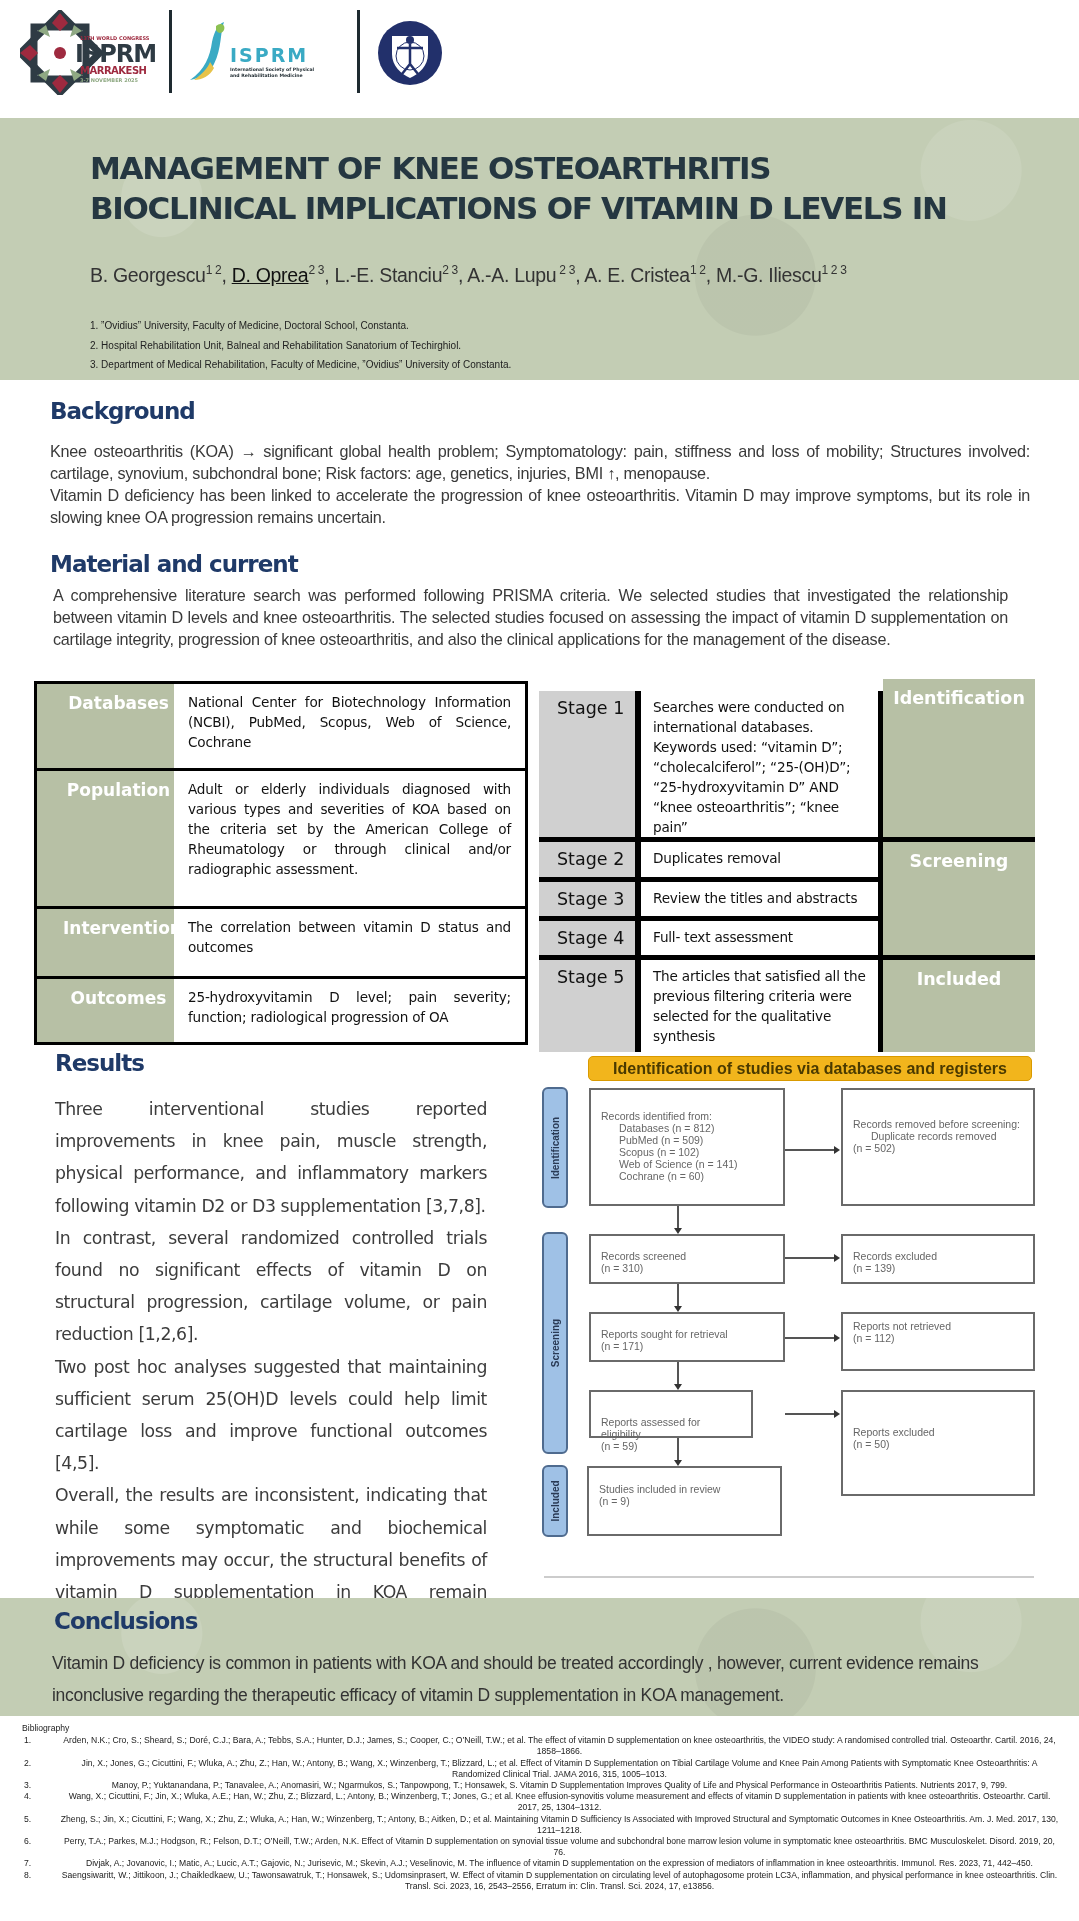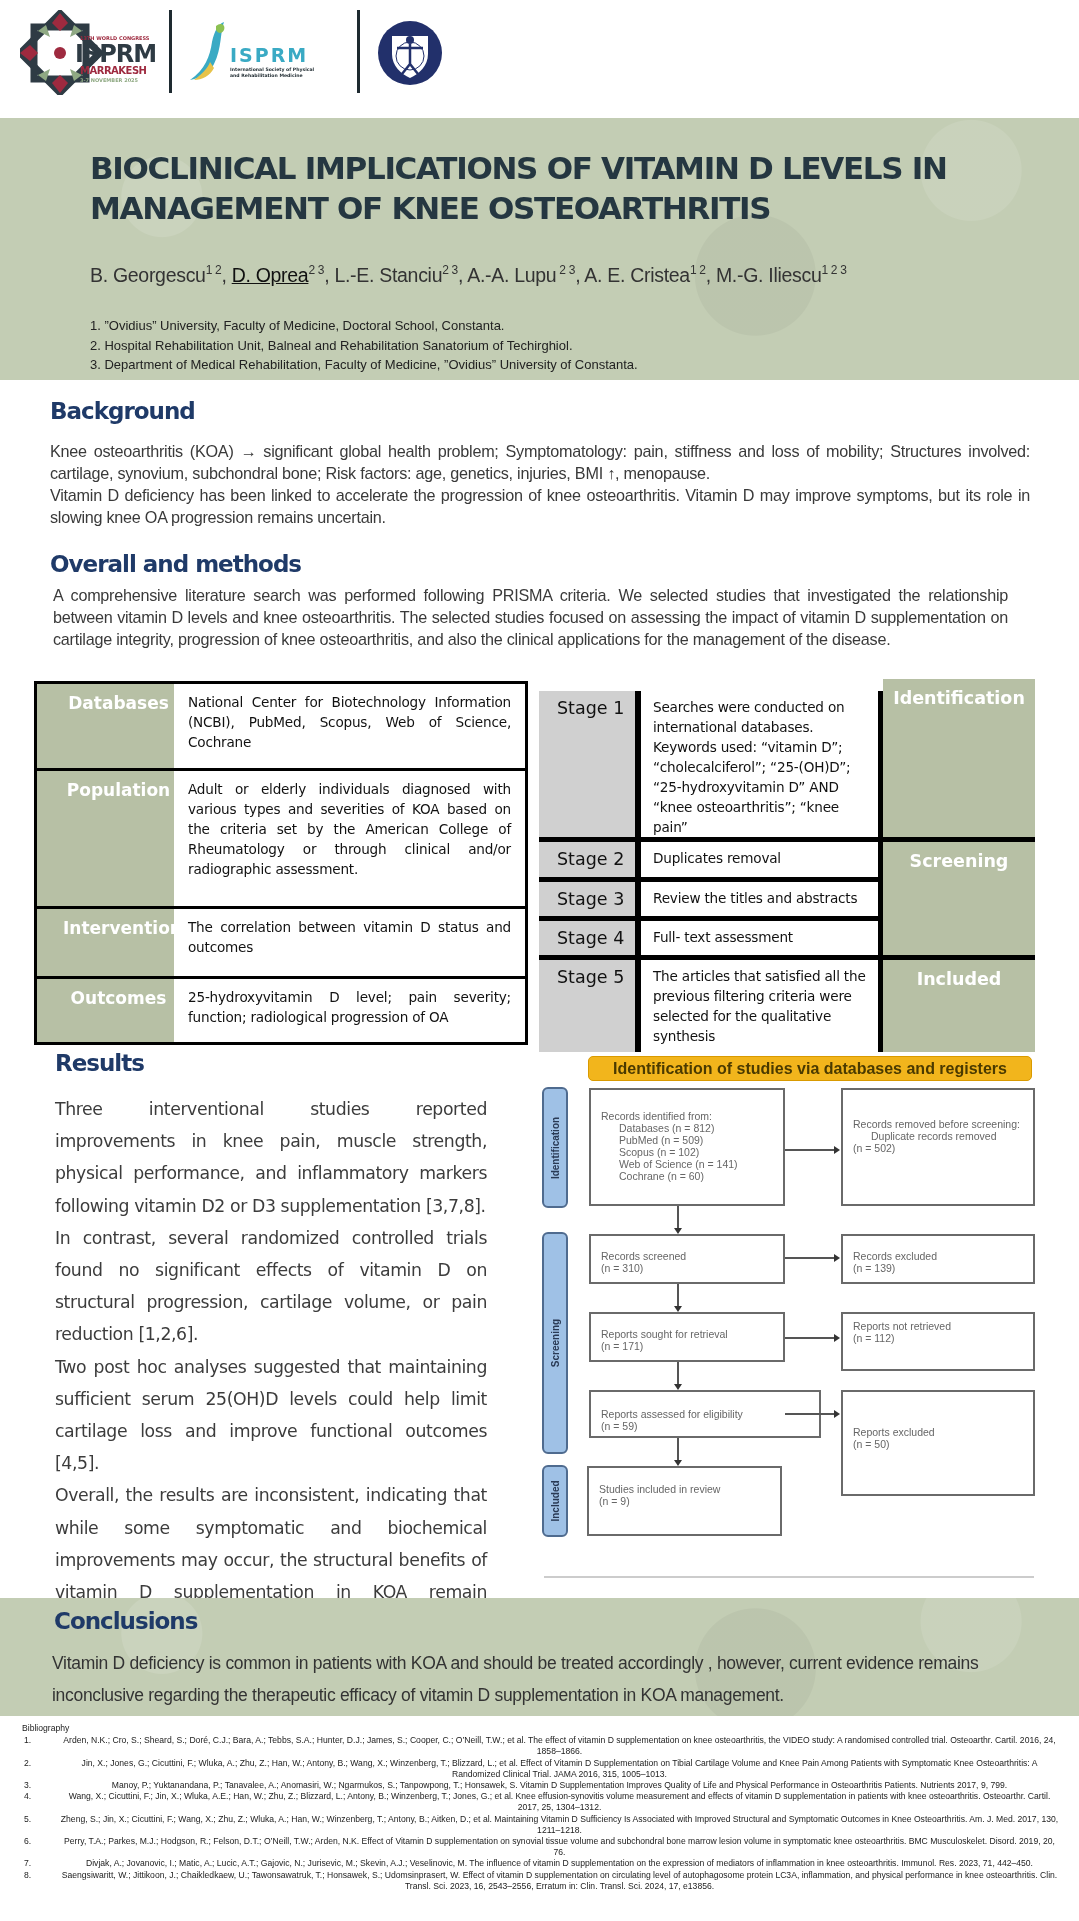--- a/index.html
+++ b/index.html
@@ -19,21 +19,21 @@
                             radial-gradient(circle at 70% 60%, rgba(0,0,0,0.04) 0 60px, transparent 61px),
                             radial-gradient(circle at 90% 20%, rgba(255,255,255,0.10) 0 50px, transparent 51px);
   }
   .title-band { top: 118px; height: 262px; }
   .poster-title { position: absolute; left: 90px; top: 148px; width: 900px;
     font-family: "DejaVu Sans", sans-serif; font-weight: bold; font-size: 31px; line-height: 40px;
     color: #253741; letter-spacing: -1.3px; }
   .authors { position: absolute; left: 90px; top: 263px; font-size: 19.5px; color: #333; letter-spacing: -0.3px; font-family: "Liberation Sans", sans-serif; }
   .authors u { text-decoration: underline; color: #111; }
   .authors sup { font-size: 12px; }
-  .affils { position: absolute; left: 90px; top: 316px; font-size: 13px; line-height: 19.5px; color: #222; }
+  .affils { position: absolute; left: 90px; top: 316px; font-size: 10px; line-height: 19.5px; color: #222; }
 
   .sec-h { position: absolute; font-family: "DejaVu Sans", sans-serif; font-weight: bold; font-size: 23px; color: #1f3a68; letter-spacing: -1px; }
   .para { position: absolute; font-size: 16.2px; line-height: 22px; color: #3a3a3a; text-align: justify; letter-spacing: -0.25px; }
 
   
   .pico { position: absolute; left: 34px; top: 681px; width: 494px; border: 3px solid #000; }
   .pico-row { display: flex; border-bottom: 3px solid #000; }
   .pico-row:last-child { border-bottom: none; }
   .pico-k { width: 137px; background: #b7c0a5; color: #fff; font-weight: bold; font-size: 17px; text-align: center; padding-top: 9px; font-family: "DejaVu Sans", sans-serif; padding-left: 26px; }
   .pico-v { flex: 1; padding: 8px 14px 8px 14px; font-size: 13.6px; line-height: 20px; color: #111; text-align: justify; font-family: "DejaVu Sans", sans-serif; letter-spacing: -0.2px; }
@@ -111,22 +111,22 @@
     <circle cx="35" cy="35" r="32" fill="#22306b"></circle>
     <path d="M17,18 L53,18 L53,36 C53,48 44,56 35,60 C26,56 17,48 17,36 Z" fill="#fff"></path>
     <circle cx="35" cy="22" r="4" fill="#22306b"></circle>
     <path d="M35,26 L35,46 M22,30 L48,30 M35,46 L27,56 M35,46 L43,56" stroke="#22306b" stroke-width="2.5" fill="none"></path>
     <circle cx="35" cy="38" r="14" fill="none" stroke="#22306b" stroke-width="1"></circle>
   </svg>
 </div>
 
 <div class="band title-band"></div>
 <div class="poster-title">
+  <div>MANAGEMENT OF KNEE OSTEOARTHRITIS</div>
   <div>BIOCLINICAL IMPLICATIONS OF VITAMIN D LEVELS IN</div>
-  <div>MANAGEMENT OF KNEE OSTEOARTHRITIS</div>
 </div>
 <div class="authors">
   <span>B. Georgescu</span><sup>1 2</sup>,
   <u>D. Oprea</u><sup>2 3</sup>,
   <span>L.-E. Stanciu</span><sup>2 3</sup>,
   <span>A.-A. Lupu</span><sup> 2 3</sup>,
   <span>A. E. Cristea</span><sup>1 2</sup>,
   <span>M.-G. Iliescu</span><sup>1 2 3</sup>
 </div>
 <div class="affils">
@@ -134,21 +134,21 @@
   <div>2. Hospital Rehabilitation Unit, Balneal and Rehabilitation Sanatorium of Techirghiol.</div>
   <div>3. Department of Medical Rehabilitation, Faculty of Medicine, ”Ovidius” University of Constanta.</div>
 </div>
 
 <div class="sec-h" style="left:50px; top:398px;">Background</div>
 <div class="para" style="left:50px; top:440px; width:980px;">
   <div>Knee osteoarthritis (KOA) → significant global health problem; Symptomatology: pain, stiffness and loss of mobility; Structures involved: cartilage, synovium, subchondral bone; Risk factors: age, genetics, injuries, BMI ↑, menopause.</div>
   <div>Vitamin D deficiency has been linked to accelerate the progression of knee osteoarthritis. Vitamin D may improve symptoms, but its role in slowing knee OA progression remains uncertain.</div>
 </div>
 
-<div class="sec-h" style="left:50px; top:551px;">Overall and methods</div>
+<div class="sec-h" style="left:50px; top:551px;">Material and current</div>
 <div class="para" style="left:53px; top:584px; width:955px;">A comprehensive literature search was performed following PRISMA criteria. We selected studies that investigated the relationship between vitamin D levels and knee osteoarthritis. The selected studies focused on assessing the impact of vitamin D supplementation on cartilage integrity, progression of knee osteoarthritis, and also the clinical applications for the management of  the disease.</div>
 
 <div class="pico">
   <div class="pico-row" style="height:87px;">
     <div class="pico-k">Databases</div>
     <div class="pico-v">National Center for Biotechnology Information (NCBI), PubMed, Scopus, Web of Science, Cochrane</div>
   </div>
   <div class="pico-row" style="height:138px;">
     <div class="pico-k">Population</div>
     <div class="pico-v">Adult or elderly individuals diagnosed with various types and severities of KOA based on the criteria set by the American College of Rheumatology or through clinical and/or radiographic assessment.</div>
@@ -264,21 +264,21 @@
   <div class="line-h" style="left:245px; top:285px; width:50px;"></div>
   <div class="arr-r" style="left:294px; top:282px;"></div>
   <div class="pbox" style="left:301px; top:260px; width:194px; height:59px; ">
     <div>Reports not retrieved</div>
     <div>(n = 112)</div>
   </div>
 
   <div class="line-v" style="left:137px; top:310px; height:24px;"></div>
   <div class="arr-d" style="left:134px; top:332px;"></div>
 
-  <div class="pbox" style="left:49px; top:338px; width:232px; height:48px; padding-top:16px;">
+  <div class="pbox" style="left:49px; top:338px; width:164px; height:48px; padding-top:24px;">
     <div>Reports assessed for eligibility</div>
     <div>(n = 59)</div>
   </div>
   <div class="line-h" style="left:245px; top:361px; width:50px;"></div>
   <div class="arr-r" style="left:294px; top:358px;"></div>
   <div class="pbox" style="left:301px; top:338px; width:194px; height:106px; padding-top:34px;">
     <div>Reports excluded</div>
     <div>(n = 50)</div>
   </div>
 

